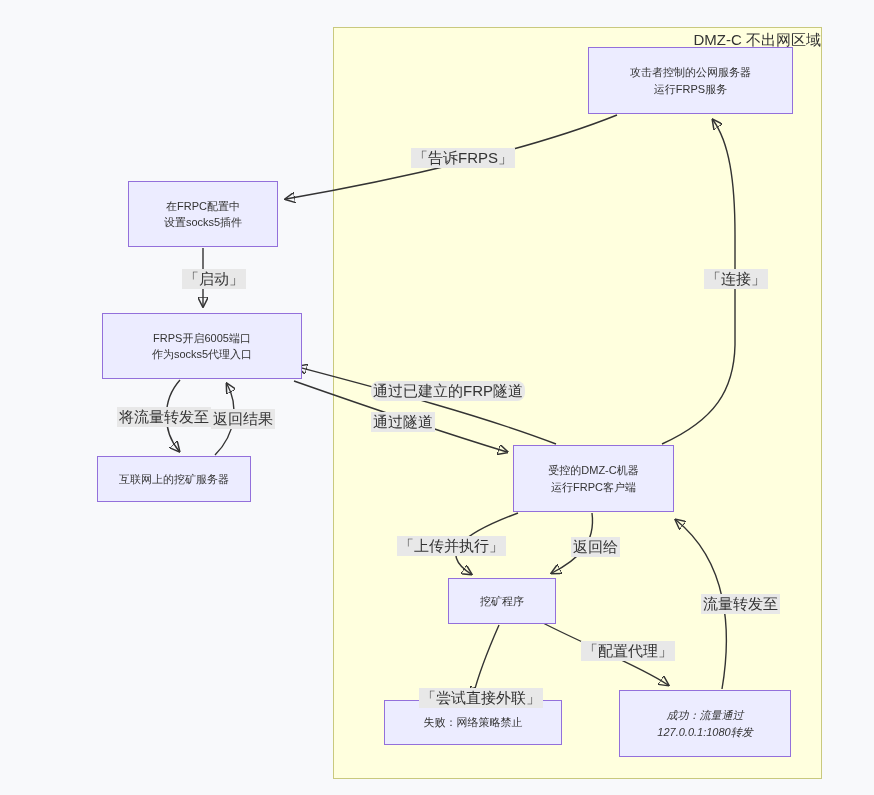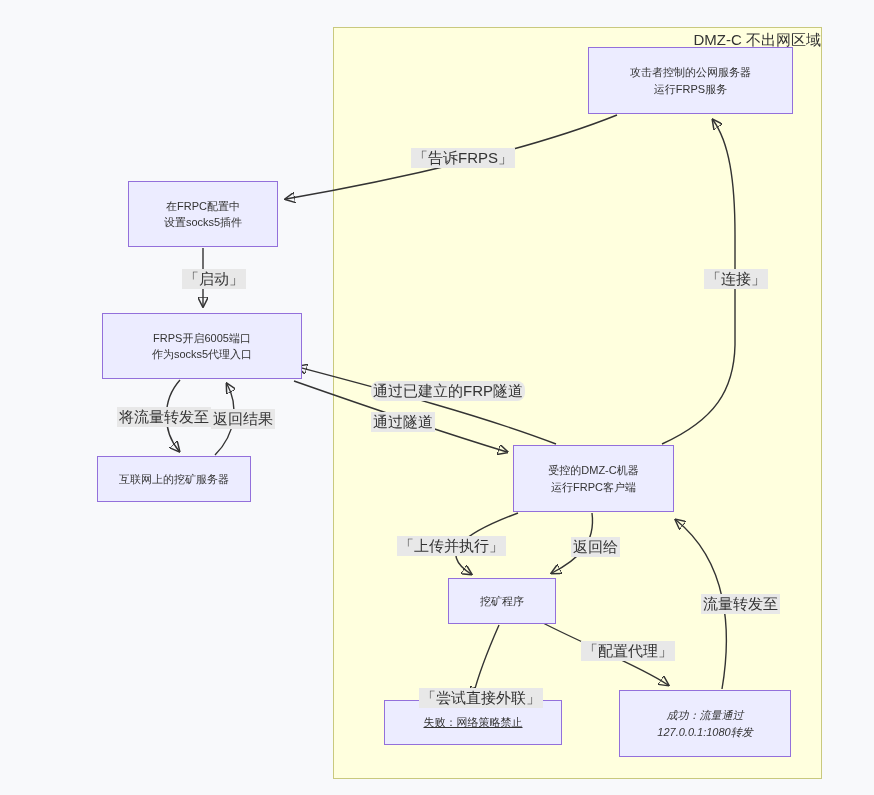--- a/index.html
+++ b/index.html
@@ -97,21 +97,21 @@
   <div class="node" style="left:588px;top:47px;width:205px;height:67px;">攻击者控制的公网服务器
 运行FRPS服务</div>
   <div class="node" style="left:128px;top:181px;width:150px;height:66px;">在FRPC配置中
 设置socks5插件</div>
   <div class="node" style="left:102px;top:313px;width:200px;height:66px;">FRPS开启6005端口
 作为socks5代理入口</div>
   <div class="node" style="left:97px;top:456px;width:154px;height:46px;">互联网上的挖矿服务器</div>
   <div class="node" style="left:448px;top:578px;width:108px;height:46px;">挖矿程序</div>
   <div class="node" style="left:513px;top:445px;width:161px;height:67px;">受控的DMZ-C机器
 运行FRPC客户端</div>
-  <div class="node" style="left:384px;top:700px;width:178px;height:45px;text-decoration:underline;">失败：网络策略禁止</div>
+  <div class="node" style="left:384px;top:700px;width:178px;height:45px;">失败：网络策略禁止</div>
   <div class="node" style="left:619px;top:690px;width:172px;height:67px;font-style:italic;">成功：流量通过
 127.0.0.1:1080转发</div>
 
   <div class="edge-label" style="left:411px;top:148px;">「告诉FRPS」</div>
   <div class="edge-label" style="left:182px;top:269px;">「启动」</div>
   <div class="edge-label" style="left:117px;top:407px;">将流量转发至</div>
   <div class="edge-label" style="left:211px;top:409px;">返回结果</div>
   <div class="edge-label" style="left:371px;top:381px;border-radius:8px;">通过已建立的FRP隧道</div>
   <div class="edge-label" style="left:371px;top:412px;">通过隧道</div>
   <div class="edge-label" style="left:704px;top:269px;">「连接」</div>

